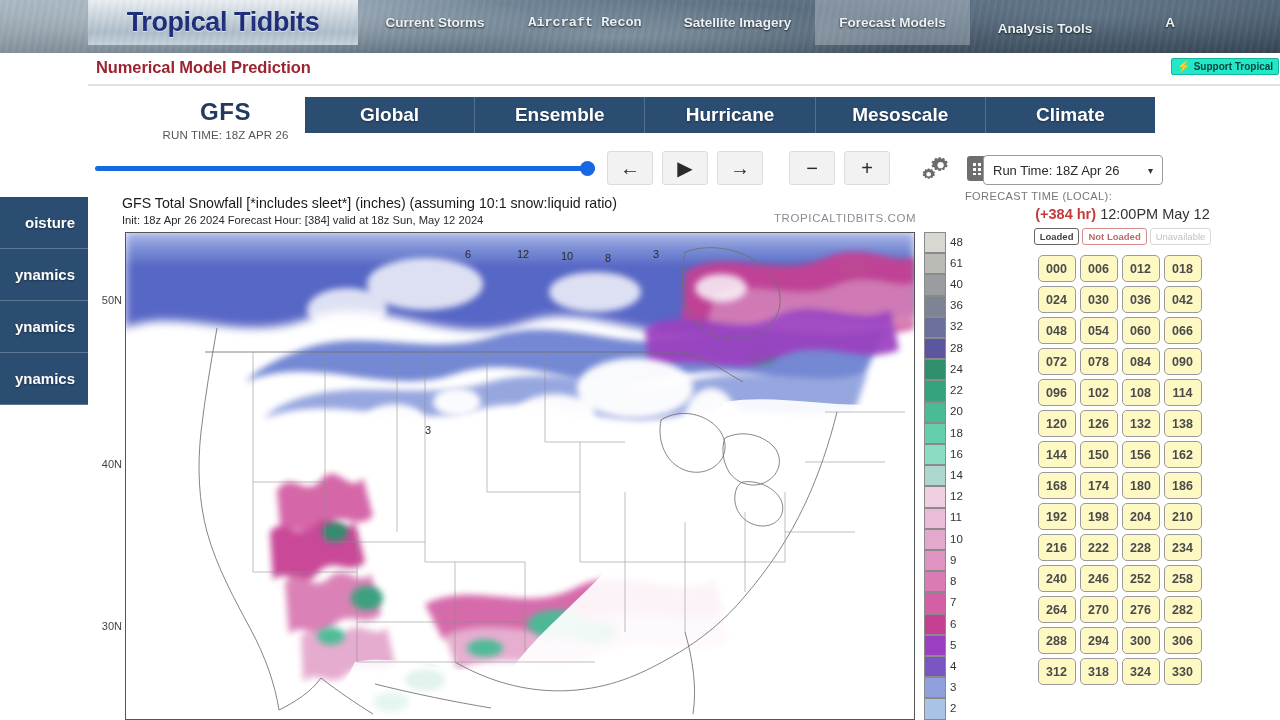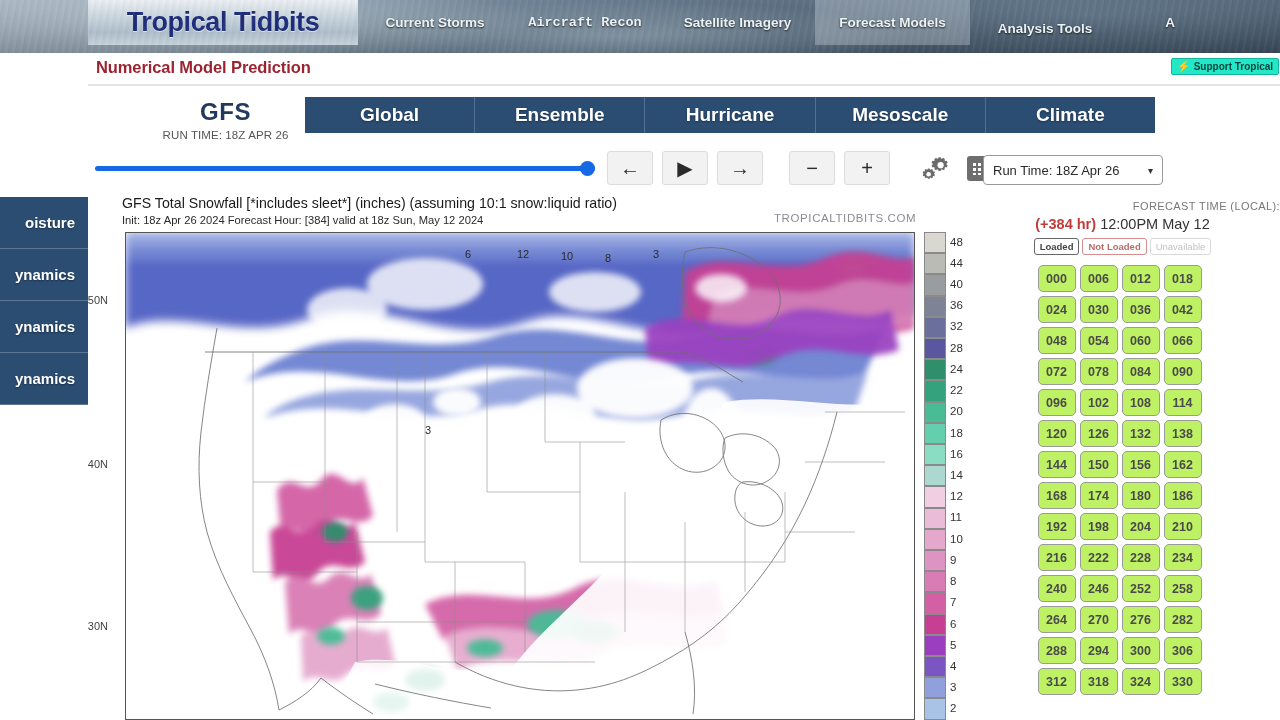--- a/index.html
+++ b/index.html
@@ -148,48 +148,48 @@
   .map-sub { position:absolute; left: 34px; top: 24px; font-size: 11.2px; color: #2a2a2a; white-space: nowrap; }
   .watermark { position:absolute; left: 686px; top: 22px; font-size: 11.5px; color: #8b8b95; letter-spacing: .6px; }
 
   .map-area {
     position: absolute; left: 37px; top: 42px; width: 790px; height: 488px;
     background: #ffffff; overflow: hidden;
   }
   .map-svg { position:absolute; left:0; top:0; }
 
   .lat-labels { position:absolute; left:0px; top:42px; width: 37px; height:488px; }
-  .lat-lab { position:absolute; right:17px; font-size: 11px; color:#444; }
+  .lat-lab { position:absolute; right:3px; font-size: 11px; color:#444; }
 
   
   .cbar { position: absolute; left: 836px; top: 42px; width: 22px; }
   .cbar-cell { width: 22px; border: .5px solid #8a8a8a; }
   .cbar-labels { position: absolute; left: 862px; top: 42px; width: 30px; }
   .cbar-lab { position: absolute; font-size: 11.5px; color: #333; }
 
   
   .right-panel { position: absolute; left: 965px; top: 190px; width: 315px; height: 530px; background:#fff; }
-  .ft-label { text-align: right; font-size: 11px; color: #777; letter-spacing: .4px; margin-top: 10px; }
+  .ft-label { text-align: left; font-size: 11px; color: #777; letter-spacing: .4px; }
   .ft-value { text-align: center; font-size: 14.5px; color: #333; margin-top: 4px; }
   .ft-value b { color: #c23b3b; }
   .status-row { display: flex; justify-content: center; gap: 3px; margin-top: 6px; }
   .status-chip {
     font-size: 9.5px; padding: 2px 5px; border-radius: 3px; border: 1px solid #aaa;
     color: #555; background: #fff; cursor: pointer;
   }
   .chip-loaded { border-color:#666; color:#444; font-weight:bold; }
   .chip-notloaded { border-color:#d58c8c; color:#bb6a6a; font-weight:bold; }
   .chip-unavail { border-color:#d8d8d8; color:#c2c2c2; }
 
   .hour-grid {
     margin: 10px auto 0; width: 170px;
     display: grid; grid-template-columns: repeat(4, 38px); gap: 4px 4px;
   }
   .hour-cell {
-    height: 27px; border: 1px solid #9a9a9a; border-radius: 5px; background: #bef264;
+    height: 27px; border: 1px solid #9a9a9a; border-radius: 5px; background: #fef9c3;
     display: flex; align-items: center; justify-content: center;
     font-size: 12.5px; font-weight: bold; color: #4a4a4a; cursor: pointer;
   }
 </style>
 </head>
 <body>
 
 <div id="root">
 
   <div class="topbar">
@@ -460,21 +460,21 @@
         <div class="cbar-cell" style="height: 21.2174px; background: rgb(217, 123, 180);"></div>
         <div class="cbar-cell" style="height: 21.2174px; background: rgb(211, 95, 164);"></div>
         <div class="cbar-cell" style="height: 21.2174px; background: rgb(199, 63, 147);"></div>
         <div class="cbar-cell" style="height: 21.2174px; background: rgb(155, 63, 192);"></div>
         <div class="cbar-cell" style="height: 21.2174px; background: rgb(123, 85, 196);"></div>
         <div class="cbar-cell" style="height: 21.2174px; background: rgb(143, 160, 221);"></div>
         <div class="cbar-cell" style="height: 21.2174px; background: rgb(169, 195, 230);"></div>
       </div>
     <div class="cbar-labels">
         <div class="cbar-lab" style="top: 3.6087px;">48</div>
-        <div class="cbar-lab" style="top: 24.8261px;">44</div>
+        <div class="cbar-lab" style="top: 24.8261px;">61</div>
         <div class="cbar-lab" style="top: 46.0435px;">40</div>
         <div class="cbar-lab" style="top: 67.2609px;">36</div>
         <div class="cbar-lab" style="top: 88.4783px;">32</div>
         <div class="cbar-lab" style="top: 109.696px;">28</div>
         <div class="cbar-lab" style="top: 130.913px;">24</div>
         <div class="cbar-lab" style="top: 152.13px;">22</div>
         <div class="cbar-lab" style="top: 173.348px;">20</div>
         <div class="cbar-lab" style="top: 194.565px;">18</div>
         <div class="cbar-lab" style="top: 215.783px;">16</div>
         <div class="cbar-lab" style="top: 237px;">14</div>

